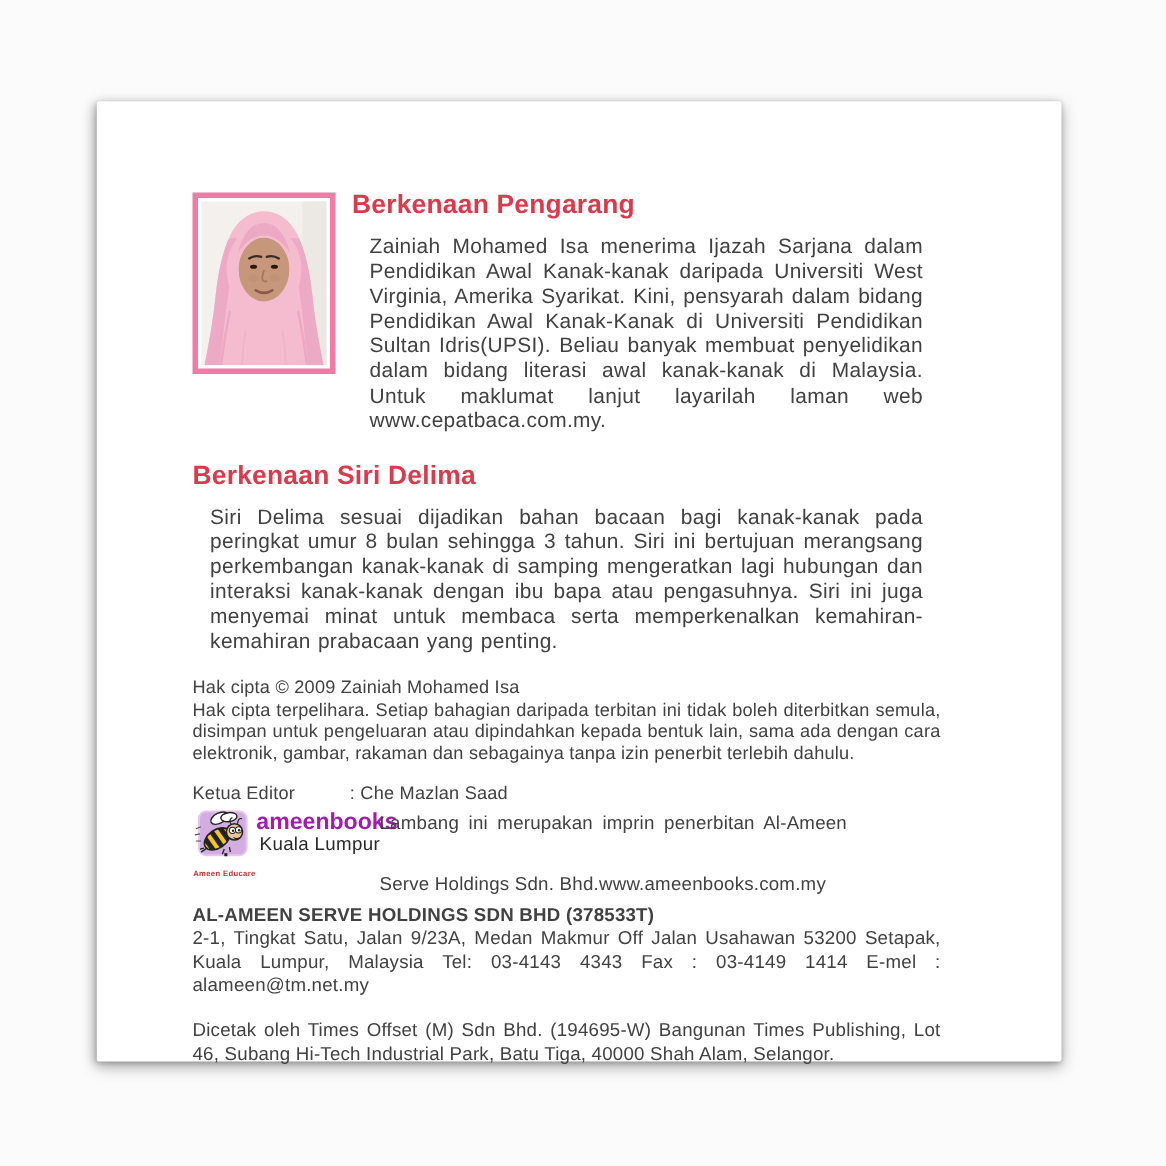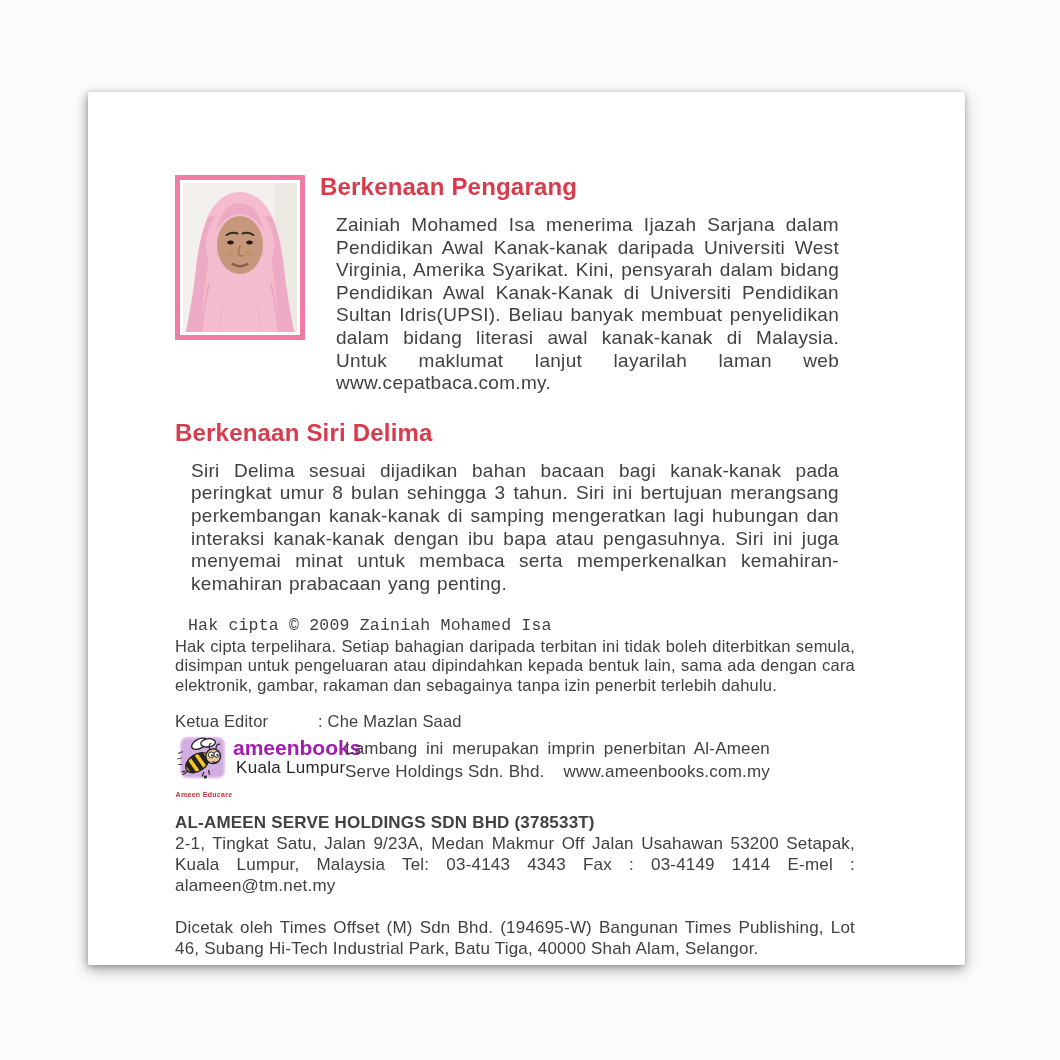--- a/index.html
+++ b/index.html
@@ -35,21 +35,21 @@
     margin:0 0 3px 0;font-size:24px;line-height:23px;font-weight:bold;
     color:var(--accent-red,#d93b4c);letter-spacing:.2px;
   }
   .para{margin:16px;text-align:justify;word-spacing:1px;}
 
   
   .series{margin-top:10px;}
 
   
   .copyright{margin-top:21px;font-size:16.5px;line-height:19.4px;letter-spacing:.2px;}
-  .copyright-line{margin:0 0 1px 13px;font-family:Liberation Mono, monospace;}
+  .copyright-line{margin:0 0 1px 0;}
   .copyright-body{margin:0;text-align:justify;}
 
   
   .credits{margin-top:17px;font-size:16.5px;line-height:19px;letter-spacing:.2px;}
   .credit-row{display:grid;grid-template-columns:143px 1fr;}
 
   
   .imprint-row{display:flex;margin-top:4px;align-items:flex-start;}
   .logo-block{width:170px;flex:0 0 auto;}
   .logo-top{display:flex;align-items:flex-start;}
@@ -58,21 +58,21 @@
   .logo-words{margin-left:2px;margin-top:2px;}
   .logo-name{font-size:21px;line-height:22px;font-weight:bold;color:#a21caf;letter-spacing:0;}
   .logo-city{font-size:17px;line-height:18px;color:#2a2a2a;padding-left:3px;}
   .logo-tagline{
     margin-top:1px;width:58px;text-align:center;
     font-size:7px;font-weight:bold;letter-spacing:.3px;
     color:var(--tagline-red,#c43336);
   }
   .imprint-text{width:425px;font-size:17px;line-height:23.5px;letter-spacing:.2px;margin-top:2px;}
   .imprint-line1{text-align:justify;text-align-last:justify;}
-  .imprint-line2{display:flex;justify-content:space-between;}
+  .imprint-line2{display:flex;justify-content:flex-start;margin-top:32px;}
 
   
   .publisher{margin-top:5px;font-size:17px;line-height:21.3px;letter-spacing:.2px;}
   .pub-name{margin:0;font-weight:bold;}
   .pub-address{margin:0;text-align:justify;}
 
   
   .printer{margin:20px 0 0 0;font-size:17px;line-height:21.5px;letter-spacing:.2px;text-align:justify;}
 </style>
 </head>

